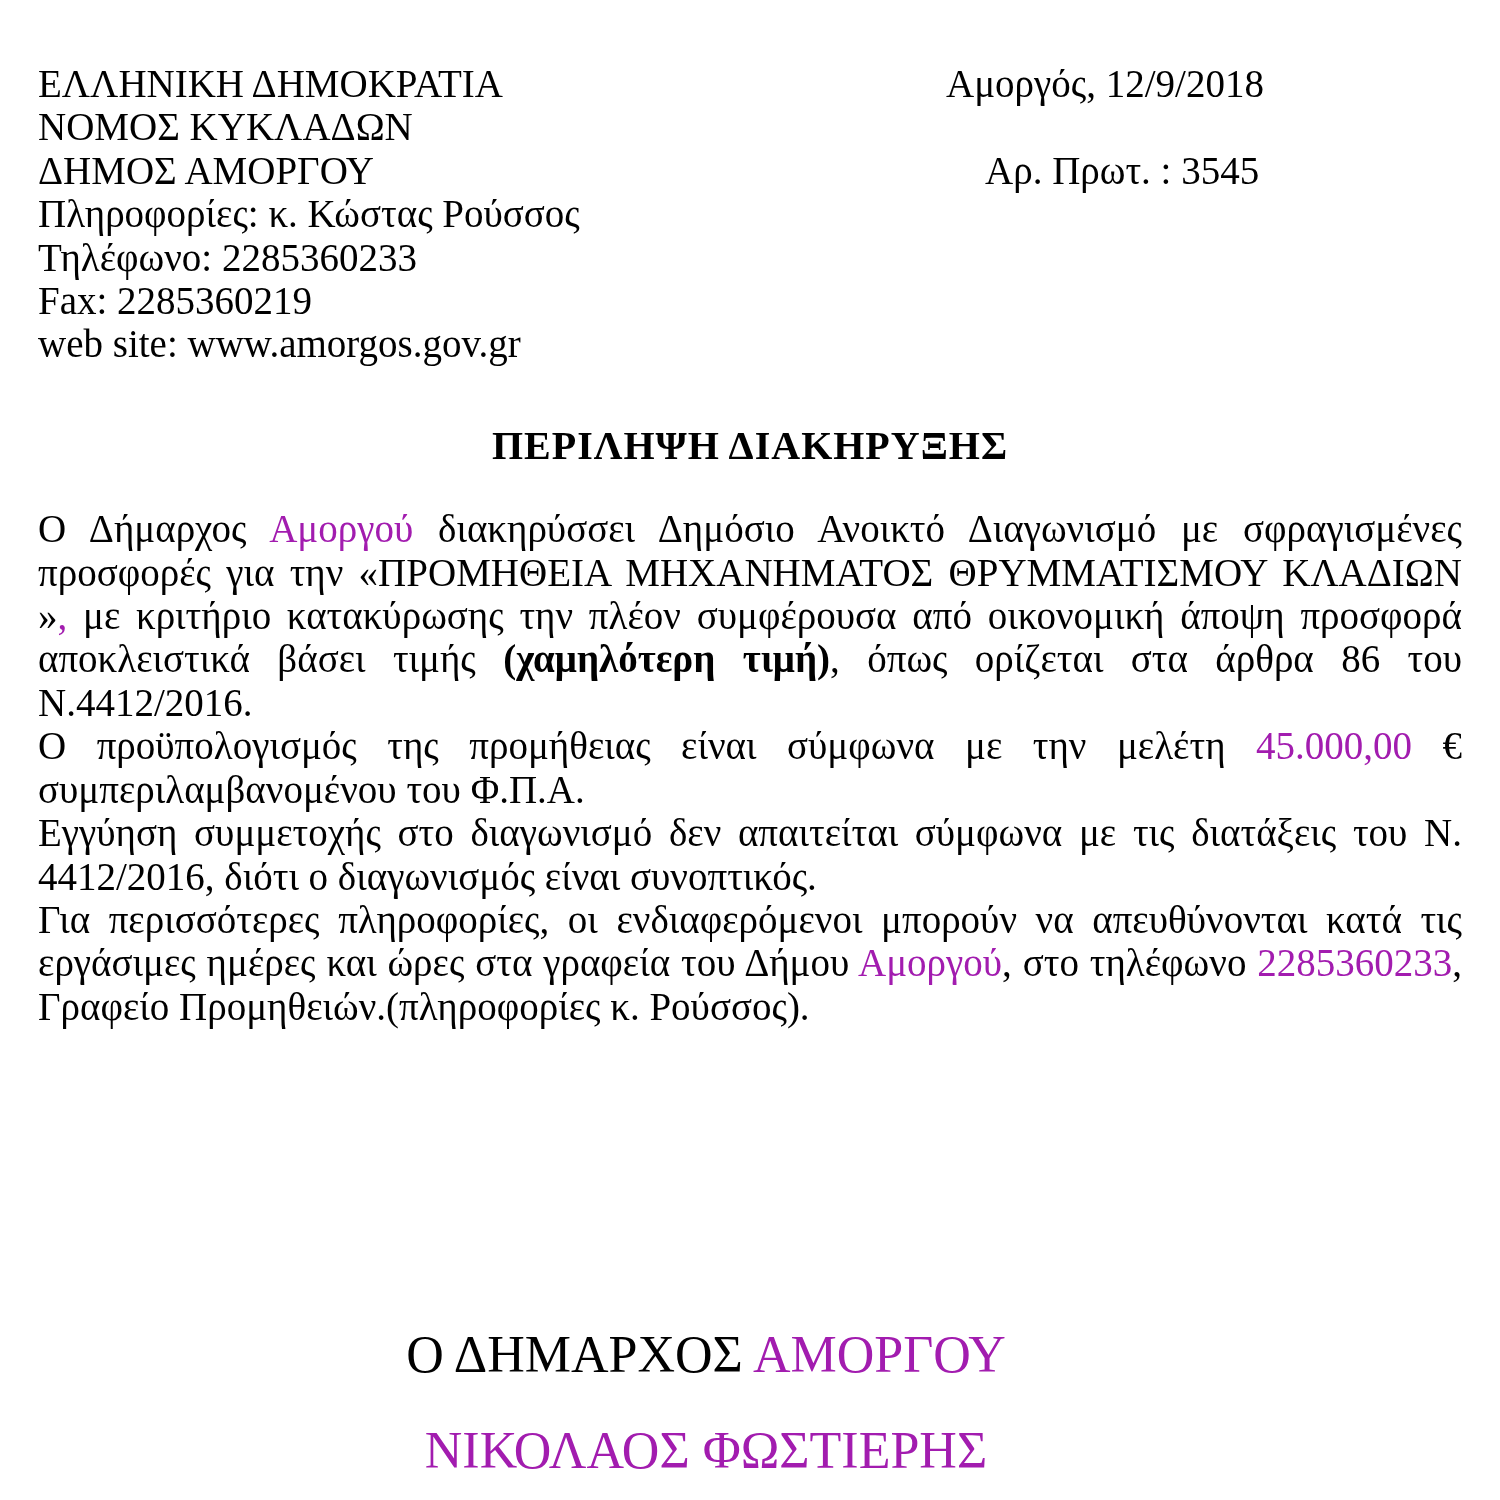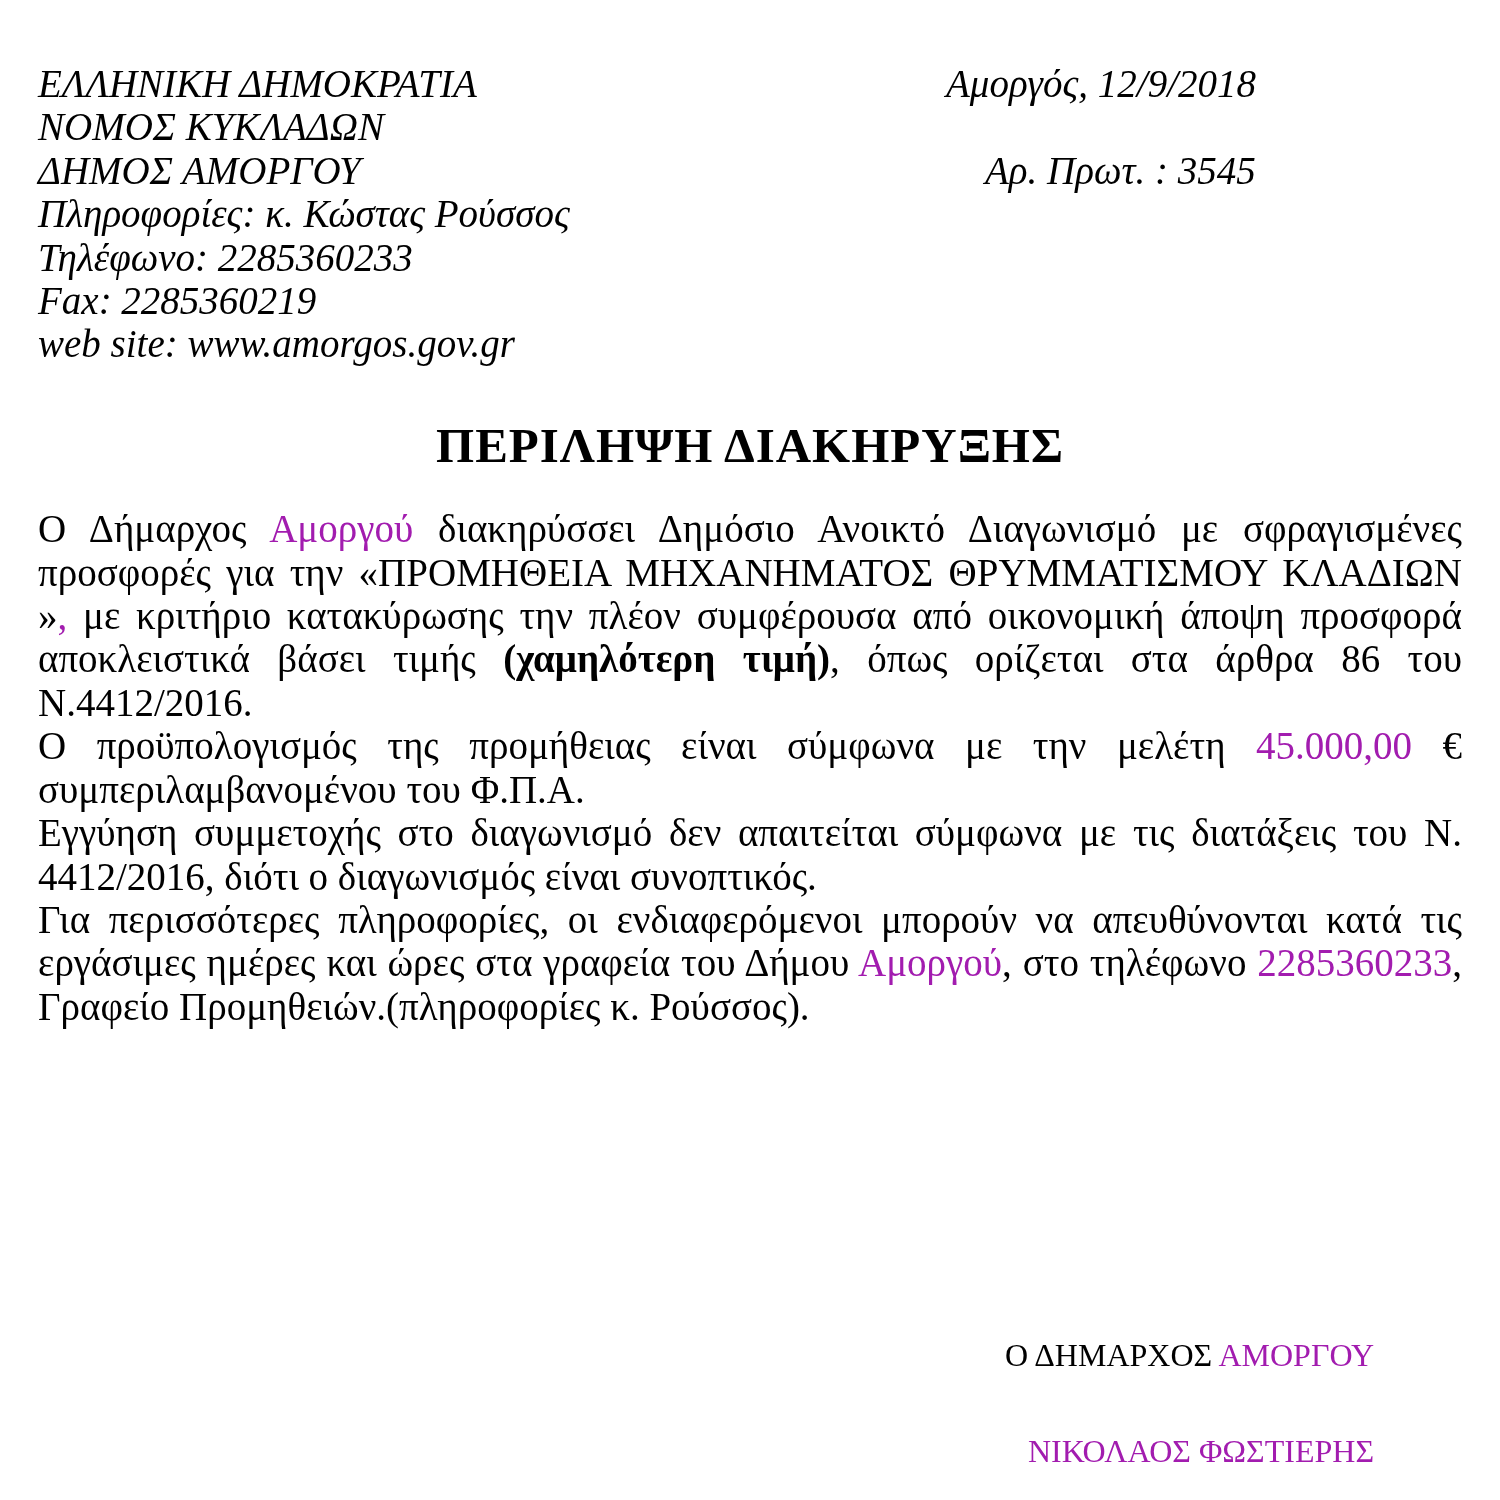--- a/index.html
+++ b/index.html
@@ -9,57 +9,57 @@
     width: 1500px;
     height: 1500px;
     background: #ffffff;
     color: #000000;
     font-family: "Liberation Serif", serif;
     font-size: 39px;
     line-height: 43.4px;
     padding: 62px 38px 0 38px;
     overflow: hidden;
   }
-  .header { position: relative; font-style: italic; }
+  .header { position: relative; }
   .header-left .hline { white-space: nowrap; }
   .header-right-date {
     position: absolute;
     top: 0;
     left: 908px;
     white-space: nowrap;
   }
   .header-right-protocol {
     position: absolute;
     top: 86.8px; 
     left: 902px;
     white-space: nowrap;
     margin-left: 45px;
   }
   .doc-title {
     margin-top: 58px;
     text-align: center;
     font-weight: bold;
-    font-size: 49px;
+    font-size: 40px;
     letter-spacing: 1px;
   }
   .doc-body { margin-top: 40px; }
   .doc-body p {
     text-align: justify;
     margin: 0;
   }
   .blue { color: #a21caf; }
   b, strong { font-weight: bold; }
   .signature {
     position: absolute;
     top: 1331px;
     left: 38px;
     right: 38px;
-    text-align: right;
+    text-align: center;
     padding-right: 88px; 
-    font-size: 32px;
+    font-size: 52px;
     line-height: 48px;
   }
   .sig-line2 { margin-top: 48px; }
 </style>
 </head>
 <body>
 
 <div class="page">
 
   <div class="header">

